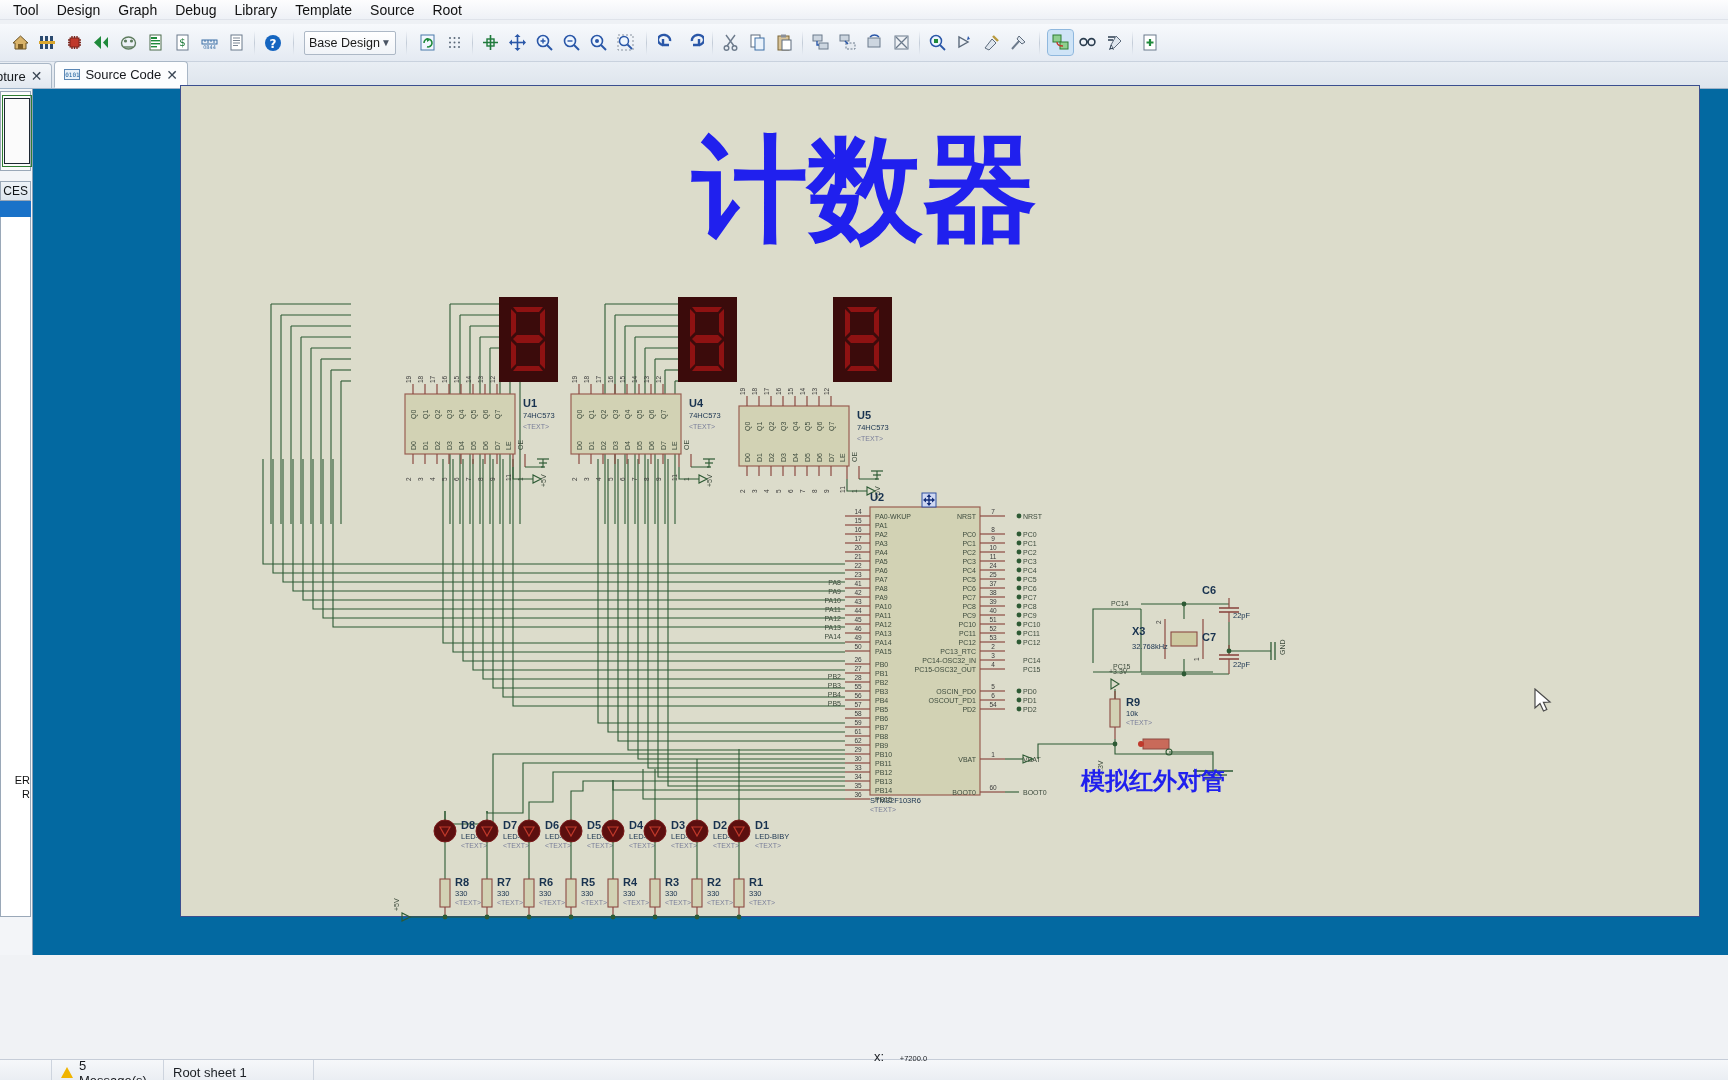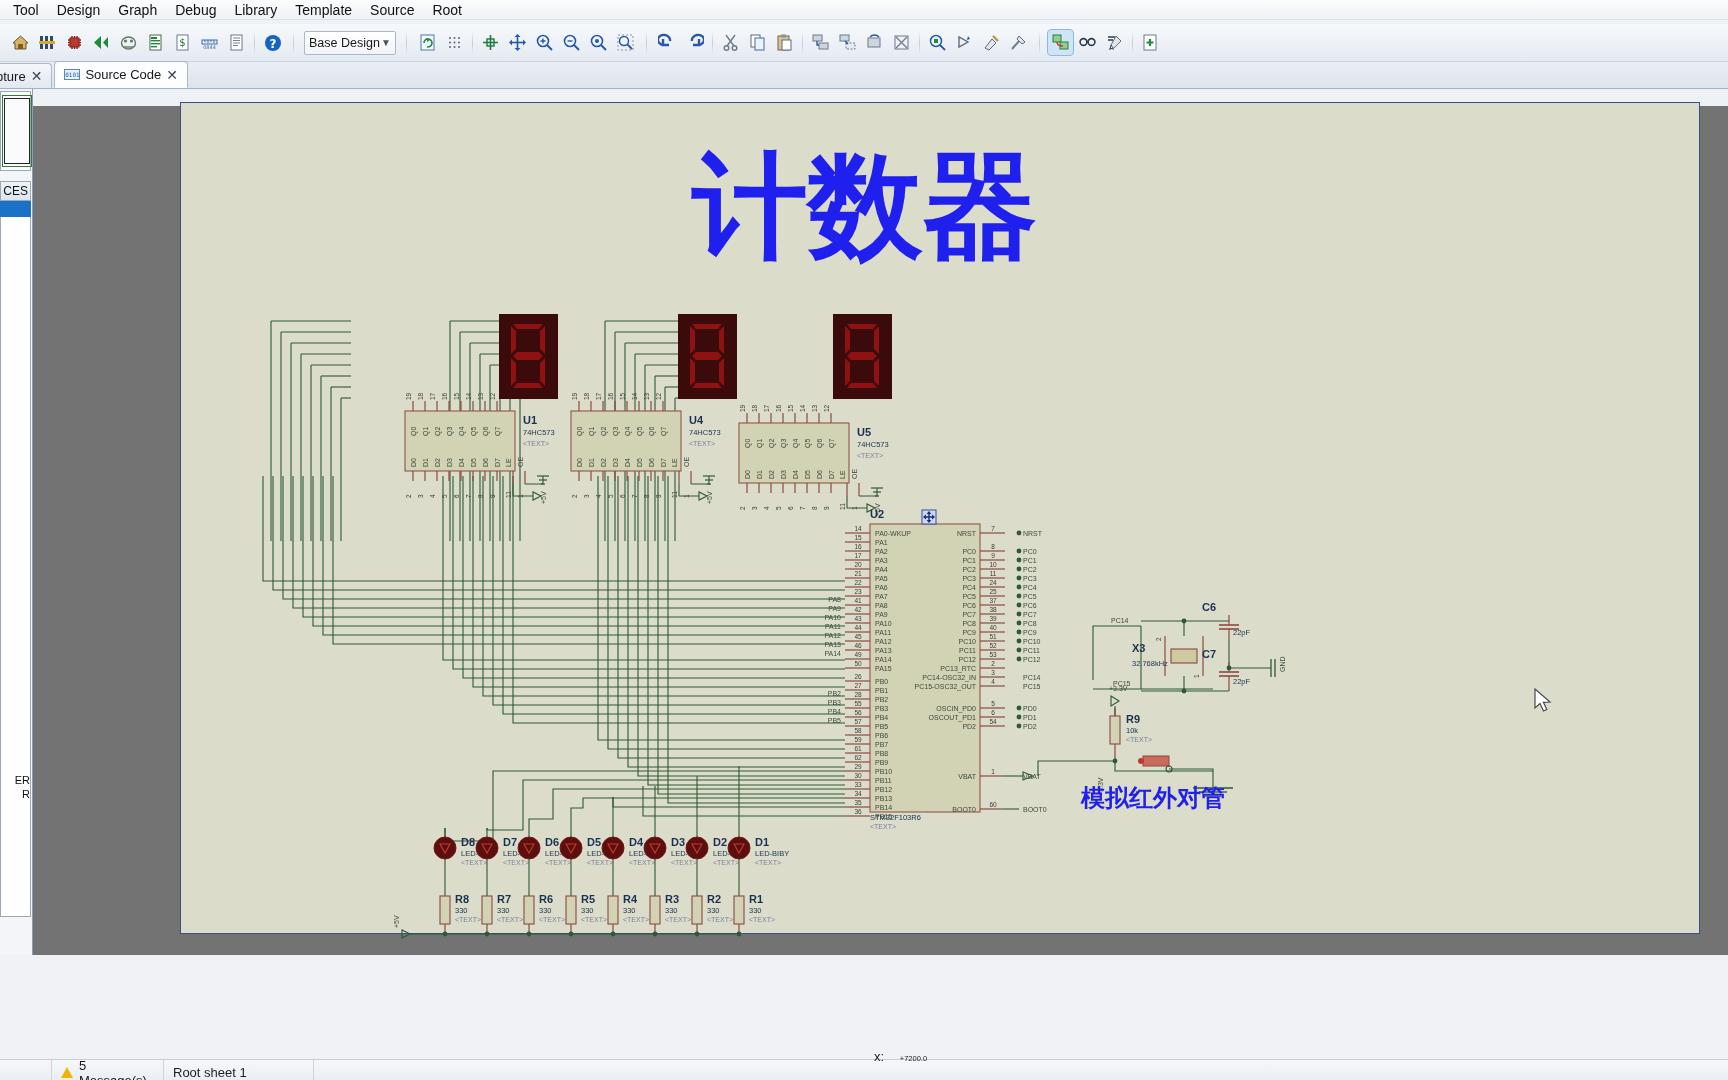--- a/index.html
+++ b/index.html
@@ -95,22 +95,22 @@
   .lp-body {
     position:absolute; left:0; top:128px; width:31px; height:700px;
     background:#ffffff; border:1px solid #9aa8b8; border-top:none;
     font-size:11px; color:#111; overflow:hidden;
   }
   .lp-body .row { padding:1px 2px 1px 0; text-align:right; white-space:nowrap; }
   .lp-foot-rows { position:absolute; left:0; top:556px; width:31px; }
 
   
   .canvaswrap {
-    position:absolute; left:33px; top:106px; width:1695px; height:866px;
-    background:#737373;
+    position:absolute; left:33px; top:89px; width:1695px; height:866px;
+    background:#0369a1;
   }
   .sheetborder {
     position:absolute; left:147px; top:-4px; width:1520px; height:832px;
     background:#dcdccb; border:1px solid #3b4f8f;
   }
   svg.sheet { position:absolute; left:0; top:0; }
 
   
   .statusbar {
     position:absolute; left:0; top:955px; width:1728px; height:125px;

